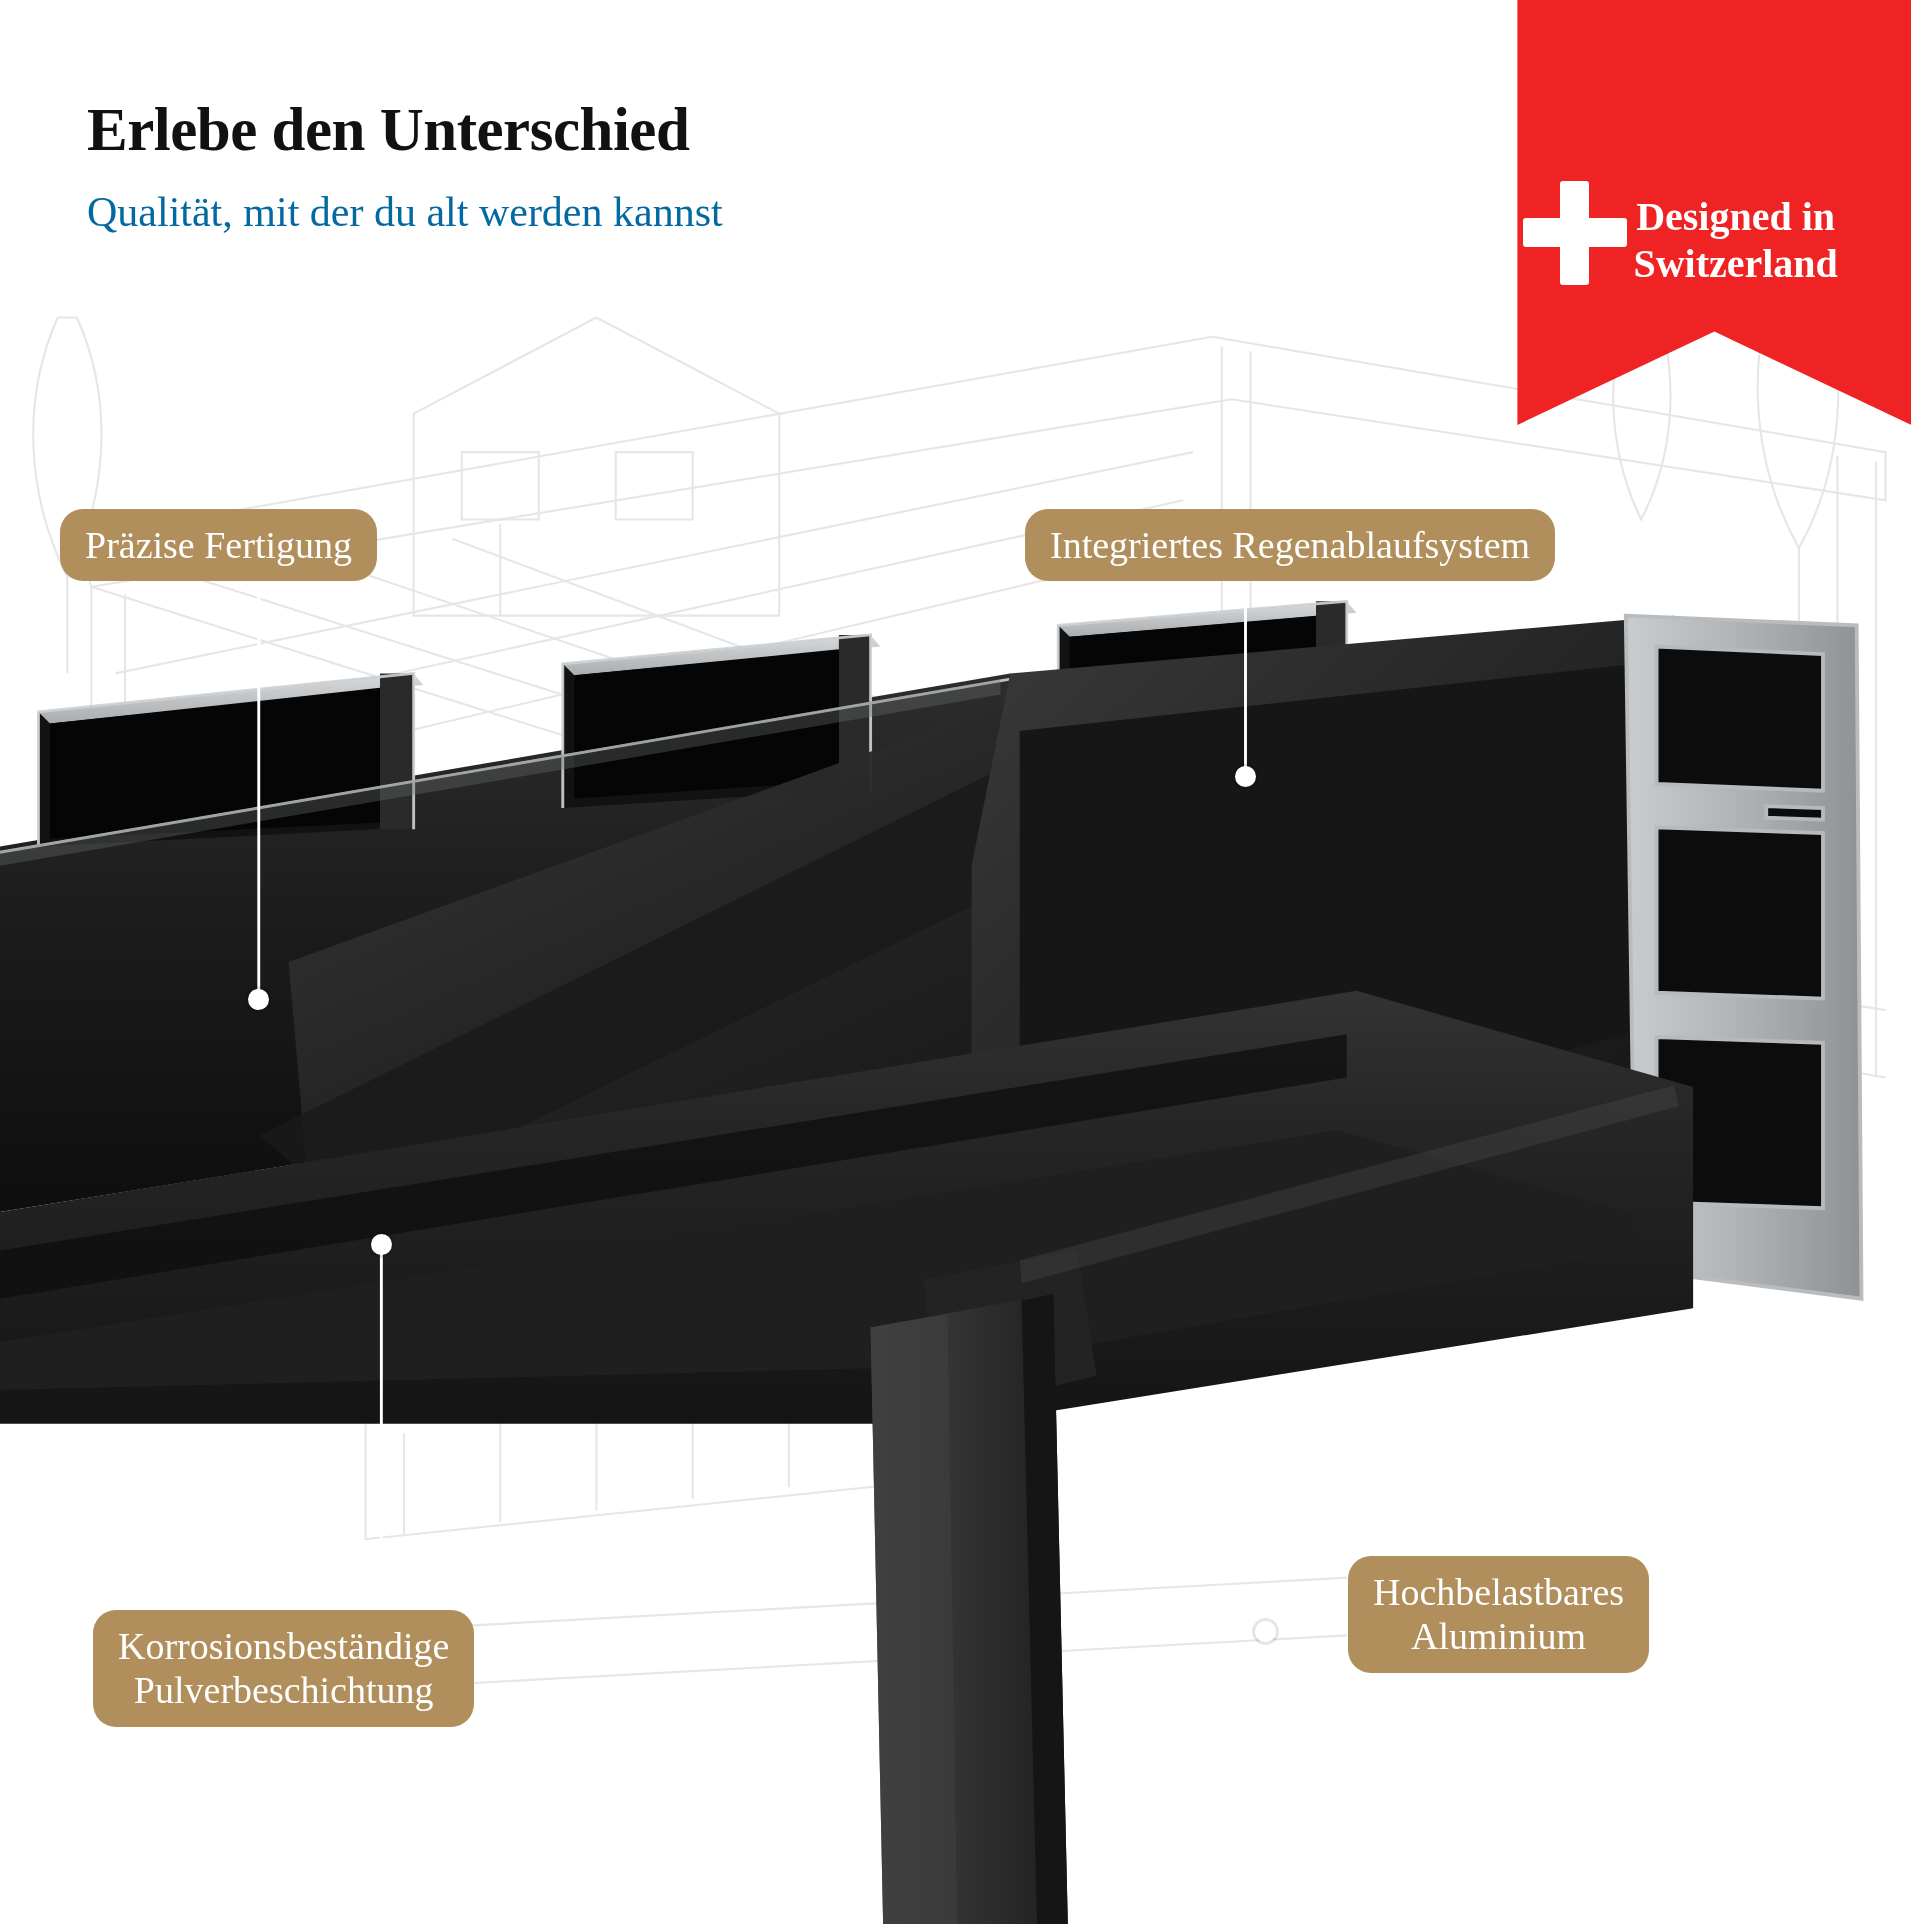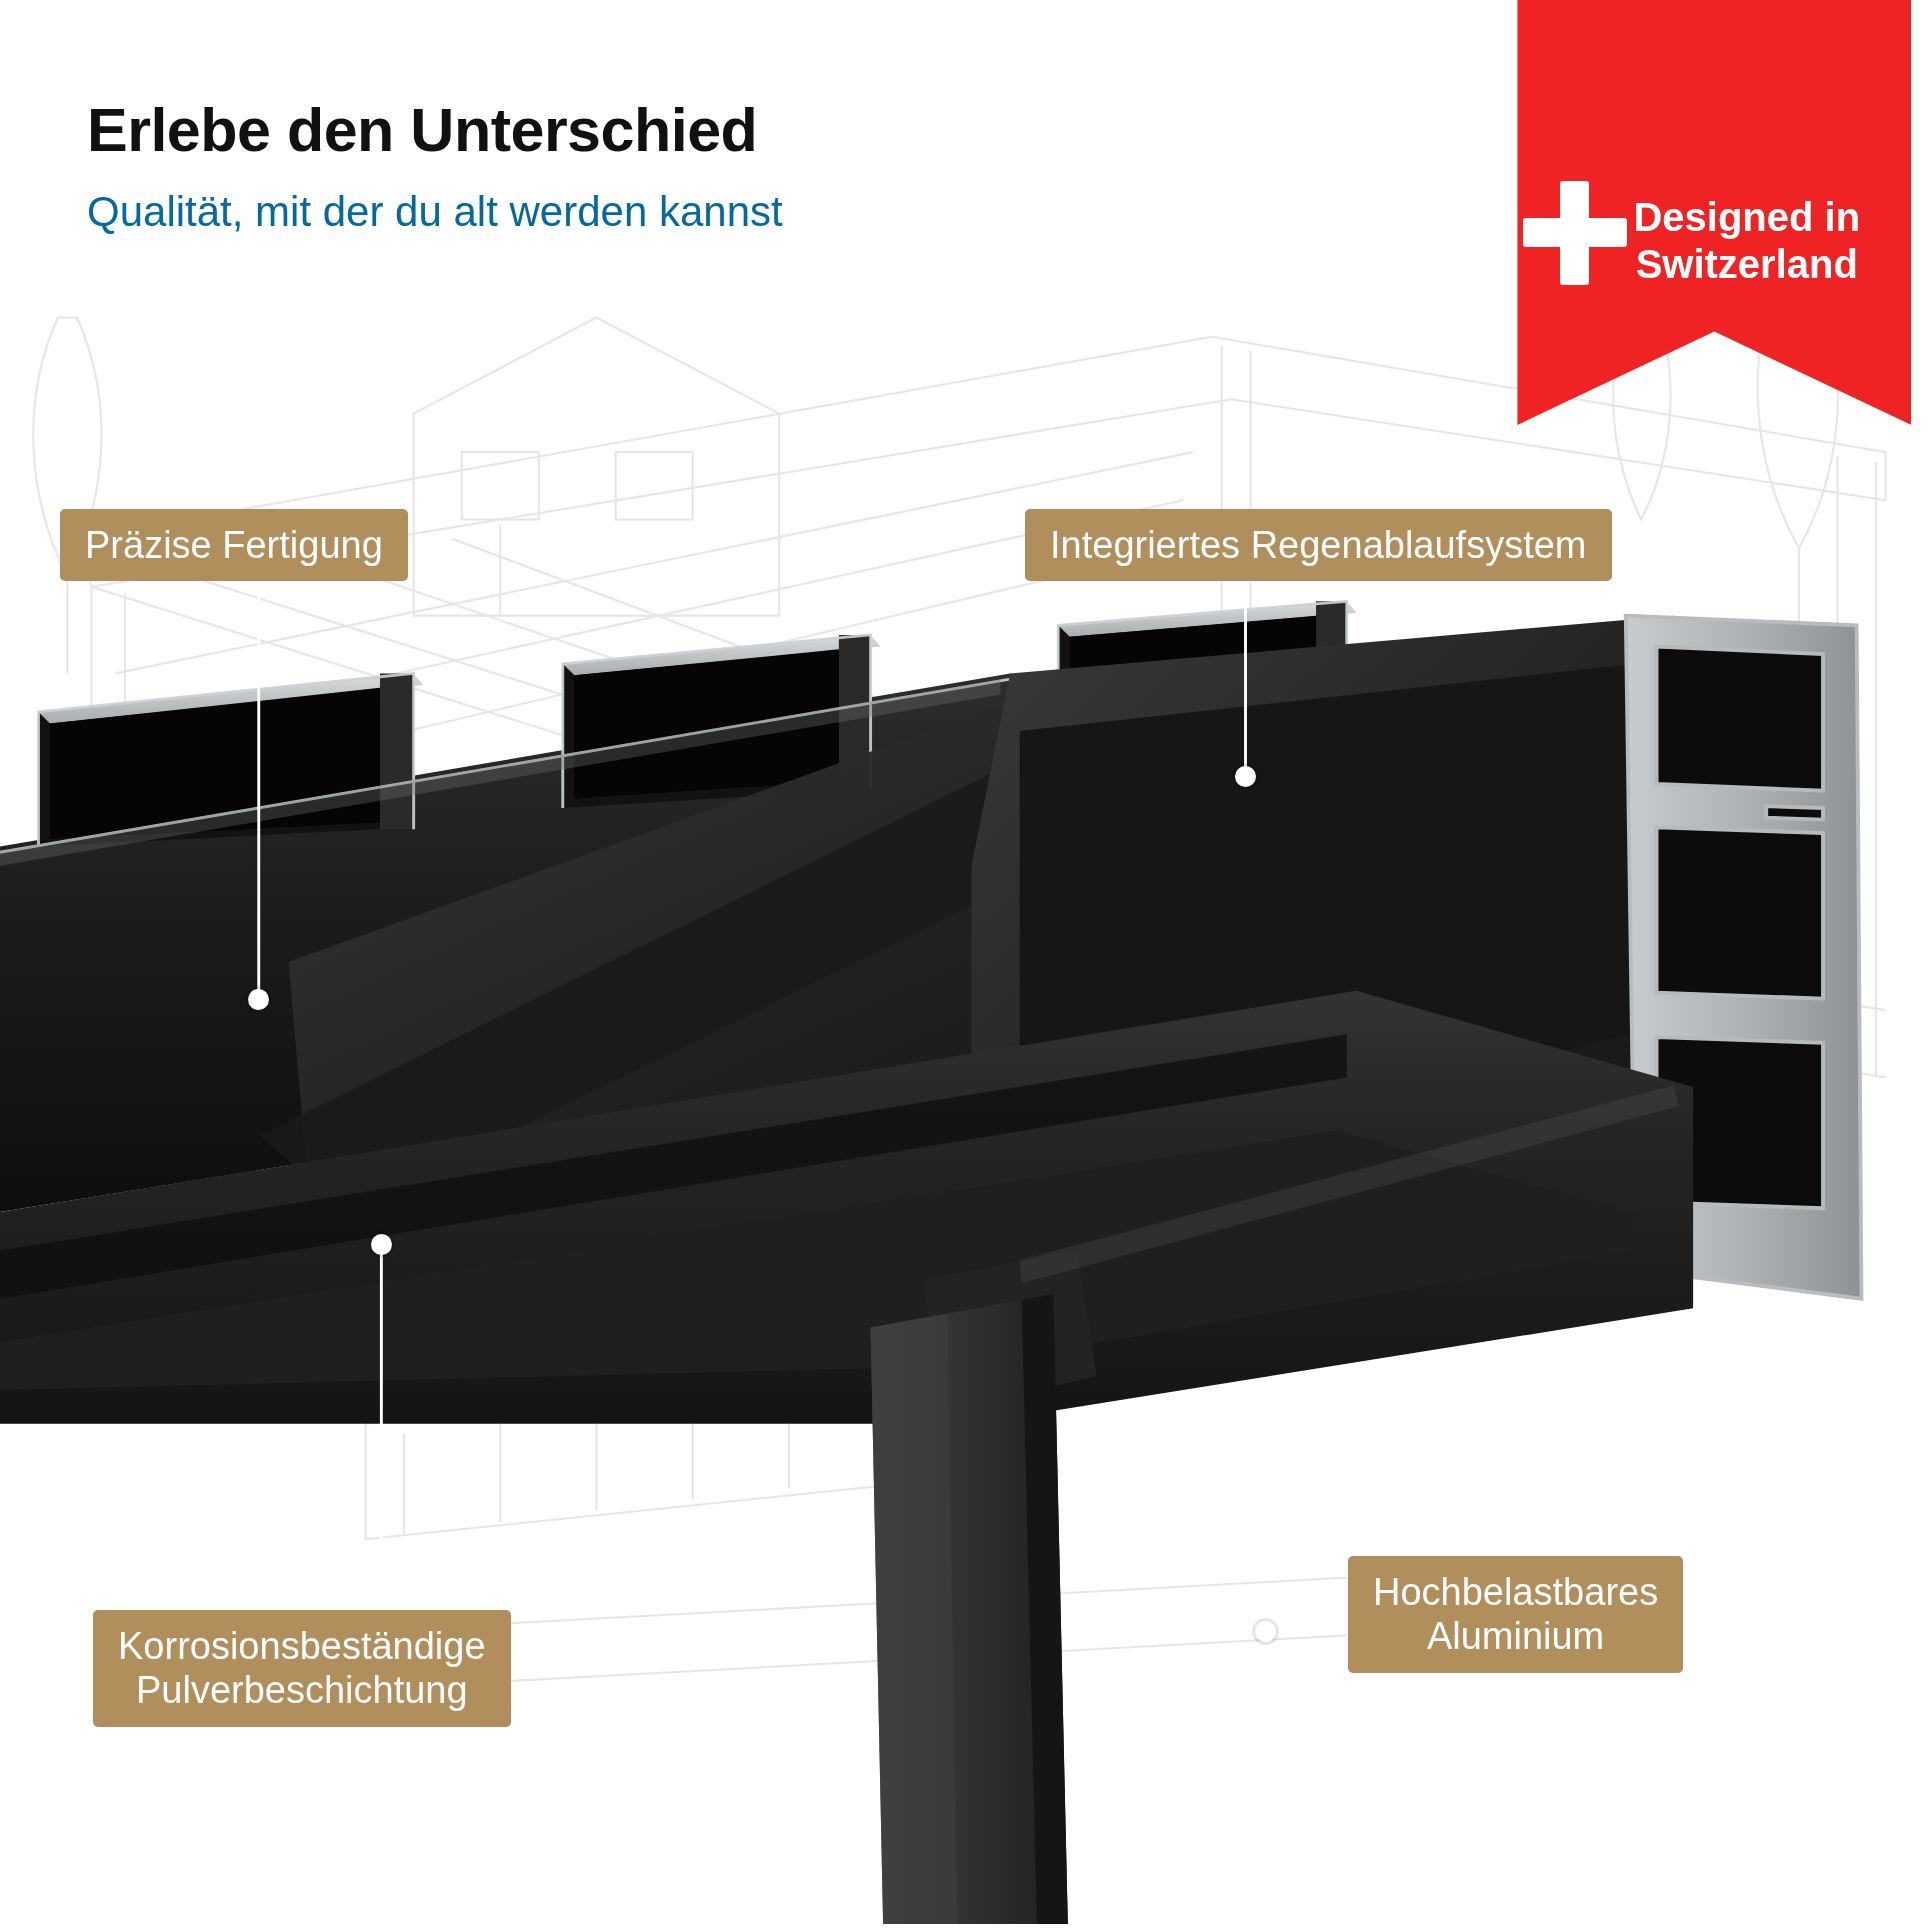--- a/index.html
+++ b/index.html
@@ -12,20 +12,21 @@
     height: 1931px;
     font-family: "Liberation Sans", sans-serif;
     overflow: hidden;
   }
   #stage {
     position: relative;
     width: 1924px;
     height: 1931px;
     background: #ffffff;
     overflow: hidden;
+    font-family: Liberation Serif, serif;
   }
 
   
   .sketch {
     position: absolute;
     inset: 0;
     z-index: 0;
     pointer-events: none;
   }
 
@@ -103,21 +104,21 @@
     inset: 0;
     z-index: 2;
     pointer-events: none;
   }
 
   
   .label {
     position: absolute;
     background: #b08f5d;
     color: #ffffff;
-    border-radius: 5px;
+    border-radius: 23px;
     padding: 13.5px 25px;
     font-size: 38px;
     line-height: 1.18;
     text-align: center;
     white-space: pre-line;
     z-index: 9;
     box-sizing: border-box;
   }
   #label-precision   { left: 60px;   top: 509px;  }
   #label-drainage    { left: 1025px; top: 509px;  }

